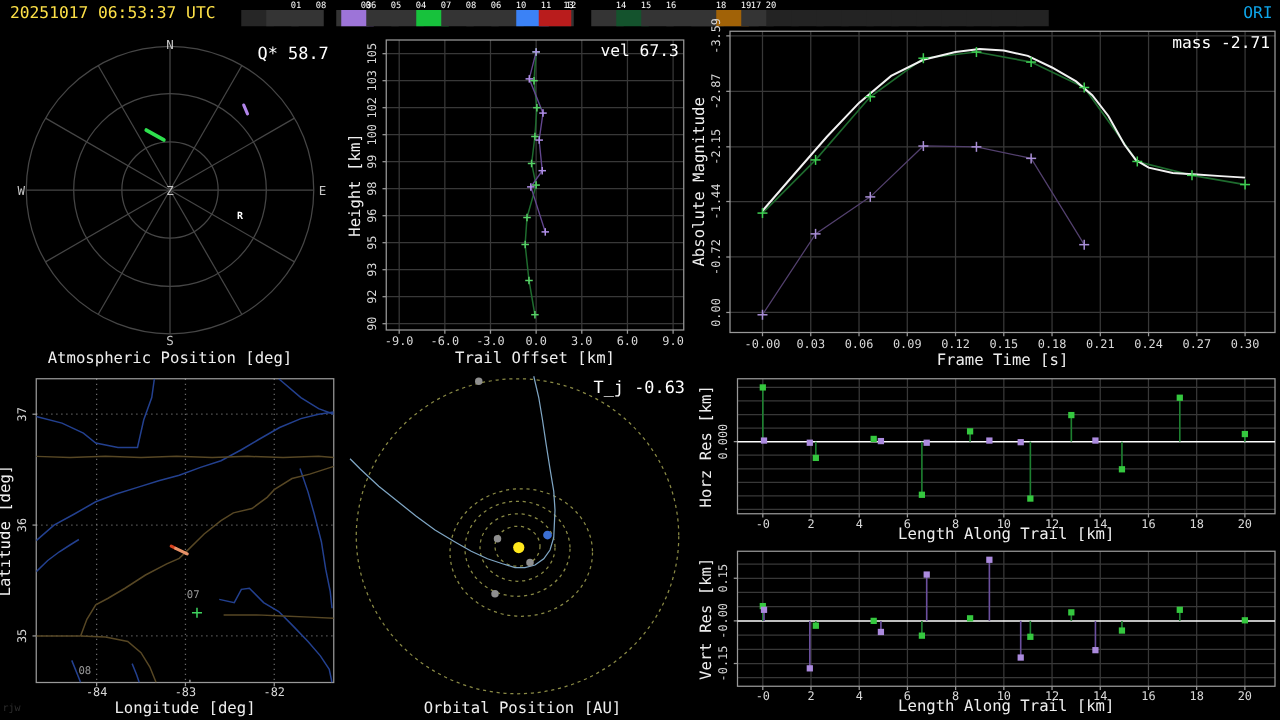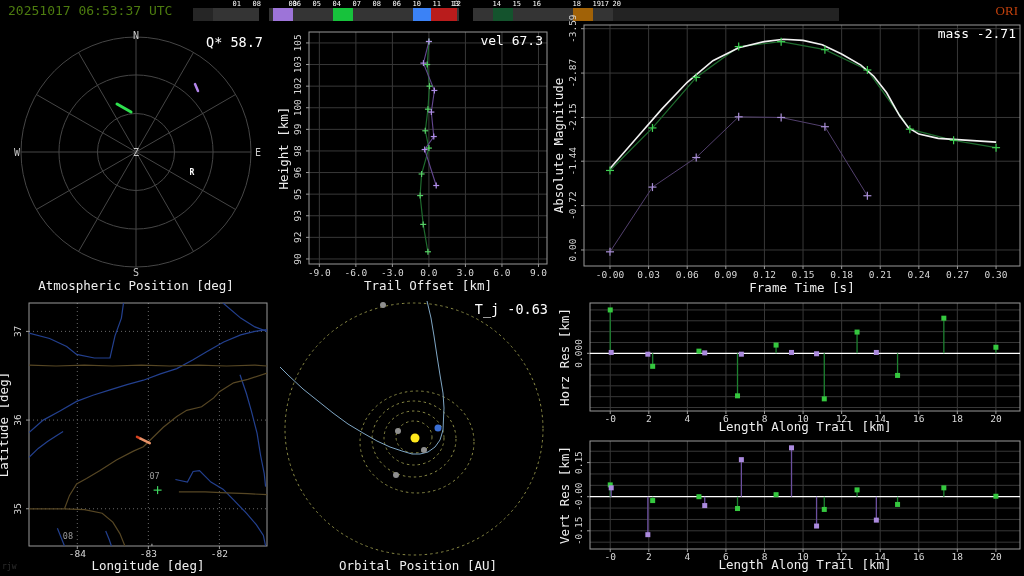--- a/index.html
+++ b/index.html
@@ -1,20 +1,20 @@
 <!DOCTYPE html>
 <html><head>
 <meta charset="utf-8">
 <style>
   html,body{margin:0;padding:0;background:#000;}
   body{position:relative;width:1024px;height:576px;overflow:hidden;
        font-family:"DejaVu Sans Mono",monospace;}
   .topbar{position:absolute;left:0;top:0;width:1024px;height:22px;background:#000;}
-  .timestamp{position:absolute;left:8px;top:3px;font-size:13px;color:#4d7c0f;white-space:pre;}
-  .shower{position:absolute;right:6px;top:3px;font-size:13px;color:#c2410c;font-family:Liberation Serif, serif;}
+  .timestamp{position:absolute;left:8px;top:3px;font-size:13px;color:#fde047;white-space:pre;}
+  .shower{position:absolute;right:6px;top:3px;font-size:13px;color:#0ea5e9;}
   #slots{position:absolute;left:0;top:0;width:100%;height:22px;}
   .slot{position:absolute;top:8px;width:26px;height:13px;text-align:right;}
   .slot-num{position:absolute;top:-7px;right:-2px;font-size:7px;line-height:7px;color:#fff;}
   #plots{position:absolute;left:0;top:0;}
   #plots text{font-family:"DejaVu Sans Mono",monospace;}
   .watermark{position:absolute;left:2px;top:562px;font-size:8px;color:#2e2e2e;}
 </style>
 </head>
 <body>
 

